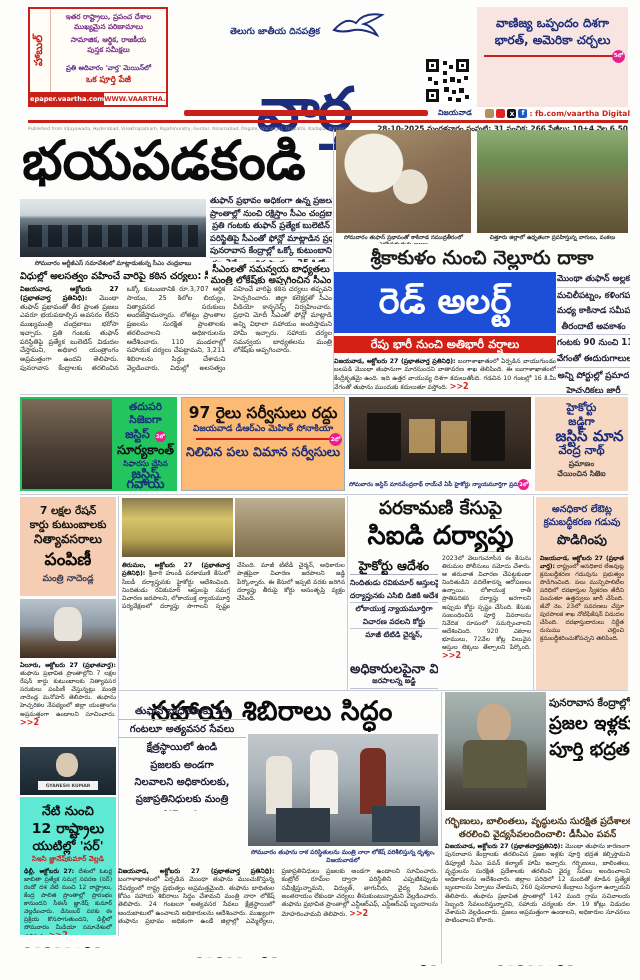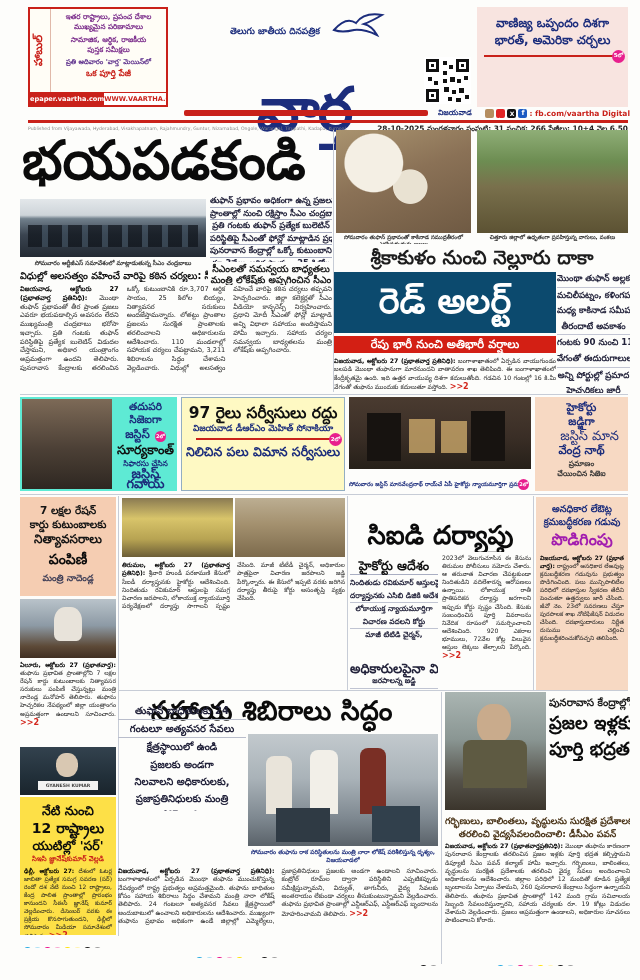--- a/index.html
+++ b/index.html
@@ -33,21 +33,21 @@
 
   <div class="abs" style="left:28px;top:7px;width:140px;height:100px;border:2px solid #c9211a;background:#fffdf6;display:flex;flex-direction:column;">
     <div style="display:flex;flex:1;overflow:hidden;">
       <div style="width:20px;border-right:1px solid #e0b9a9;display:flex;align-items:center;justify-content:center;">
         <span style="transform:rotate(-90deg);white-space:nowrap;color:#c9211a;font-weight:bold;font-size:11px;">హాబుల్</span>
       </div>
       <div style="flex:1;padding:3px 2px;text-align:center;overflow:hidden;">
         <div style="font-size:7.2px;font-weight:bold;color:#7b2d8b;line-height:1.4;">ఇతర రాష్ట్రాలు, ప్రపంచ దేశాల</div>
         <div style="font-size:7.2px;font-weight:bold;color:#7b2d8b;line-height:1.4;margin-bottom:3px;">ముఖ్యమైన పరిణామాలు</div>
         <div style="font-size:7.2px;font-weight:bold;color:#7b2d8b;line-height:1.4;">సామాజిక, ఆర్థిక, రాజకీయ</div>
-        <div style="font-size:7.2px;font-weight:bold;color:#7b2d8b;line-height:1.4;margin-bottom:3px;">పుస్తక సమీక్షలు</div>
+        <div style="font-size:7.2px;font-weight:bold;color:#7b2d8b;line-height:1.4;margin-bottom:9px;">పుస్తక సమీక్షలు</div>
         <div style="font-size:6.8px;font-weight:bold;color:#5b2d8b;line-height:1.4;">ప్రతి ఆదివారం 'వార్త' మెయిన్‌లో</div>
         <div style="font-size:8.5px;font-weight:bold;color:#c9211a;line-height:1.4;">ఒక పూర్తి పేజీ</div>
       </div>
     </div>
     <div style="display:flex;height:13px;flex:none;">
       <div style="flex:1;background:#c9211a;color:#fff;font-size:6.6px;font-weight:bold;display:flex;align-items:center;justify-content:center;">epaper.vaartha.com</div>
       <div style="flex:1;background:#fff;color:#c9211a;font-size:6.6px;font-weight:bold;display:flex;align-items:center;justify-content:center;border-top:1px solid #c9211a;">WWW.VAARTHA.COM</div>
     </div>
   </div>
 
@@ -143,53 +143,53 @@
   <div class="vsep" style="left:333px;top:130px;height:262px;"></div>
 
   <div class="abs photo" style="left:336px;top:130px;width:135px;height:103px;background:radial-gradient(circle at 28% 32%,#f4efe4 0 24%,rgba(0,0,0,0) 25%),radial-gradient(circle at 55% 55%,#e9e2d2 0 18%,rgba(0,0,0,0) 19%),linear-gradient(160deg,#a9936f 0%,#8a7156 45%,#6f5a43 100%);"></div>
   <div class="abs cap" style="left:336px;top:234px;width:135px;height:10px;font-size:5.6px;color:#333;">సోమవారం తుఫాన్ ప్రభావంతో కాకినాడ సముద్రతీరంలో ఎగసిపడుతున్న అలలు</div>
 
   <div class="abs photo" style="left:477px;top:130px;width:151px;height:103px;background:linear-gradient(180deg,#8fae77 0%,#6d8d52 30%,#79704c 55%,#5c5233 100%);"></div>
   <div class="abs cap" style="left:477px;top:234px;width:151px;height:10px;font-size:5.6px;color:#333;">చిత్తూరు జిల్లాలో ఉధృతంగా ప్రవహిస్తున్న వాగులు, వంకలు</div>
 
   <div class="abs center" style="left:334px;top:246px;width:296px;height:24px;font-size:19px;font-weight:bold;color:#1d1d1d;white-space:nowrap;">శ్రీకాకుళం నుంచి నెల్లూరు దాకా</div>
 
-  <div class="abs" style="left:334px;top:272px;width:222px;height:61px;background:#0c4a6e;color:#fff;font-size:35px;font-weight:900;text-align:center;line-height:59px;white-space:nowrap;">రెడ్ అలర్ట్</div>
+  <div class="abs" style="left:334px;top:272px;width:222px;height:61px;background:#1d4ed8;color:#fff;font-size:35px;font-weight:900;text-align:center;line-height:59px;white-space:nowrap;">రెడ్ అలర్ట్</div>
   <div class="abs" style="left:334px;top:336px;width:222px;height:17px;background:#d31f14;color:#fff;font-size:11.5px;font-weight:bold;text-align:center;line-height:17px;white-space:nowrap;">రేపు భారీ నుంచి అతిభారీ వర్షాలు</div>
 
   <div class="abs tiny" style="left:334px;top:357px;width:222px;height:36px;font-size:6.2px;">
     <span class="dl">విజయవాడ, అక్టోబరు 27 (ప్రభాతవార్త ప్రతినిధి):</span> <span>బంగాళాఖాతంలో ఏర్పడిన వాయుగుండం బలపడి మొంథా తుఫానుగా మారనుందని వాతావరణ శాఖ తెలిపింది. ఈ బంగాళాఖాతంలో కేంద్రీకృతమై ఉంది. ఇది ఉత్తర వాయువ్య దిశగా కదులుతోంది. గడచిన 10 గంటల్లో 16 కి.మీ వేగంతో తుఫాను ముందుకు కదులుతూ వస్తోంది.</span> <span class="jump">&gt;&gt;2</span>
   </div>
 
   <div class="abs" style="left:557px;top:272px;width:73px;height:121px;">
     <div class="deckline" style="font-size:8.6px;line-height:13.6px;border-color:#c3c6d4;">మొంథా తుఫాన్ అల్లకల్లోలం</div>
     <div class="deckline" style="font-size:8.6px;line-height:13.6px;border:none;">మచిలీపట్నం, కళింగపట్నం</div>
     <div class="deckline" style="font-size:8.6px;line-height:13.6px;border:none;">మధ్య కాకినాడ సమీపంలో</div>
     <div class="deckline" style="font-size:8.6px;line-height:13.6px;border-color:#c3c6d4;">తీరందాటే అవకాశం</div>
     <div class="deckline" style="font-size:8.6px;line-height:13.6px;border:none;">గంటకు 90 నుంచి 110 కి.మీ</div>
     <div class="deckline" style="font-size:8.6px;line-height:13.6px;border-color:#c3c6d4;">వేగంతో ఈదురుగాలులు</div>
     <div class="deckline" style="font-size:8.6px;line-height:13.6px;border:none;text-align:center;">అన్ని పోర్టుల్లో ప్రమాద</div>
     <div class="deckline" style="font-size:8.6px;line-height:13.6px;border-color:#c3c6d4;">హెచ్చరికలు జారీ</div>
   </div>
 
   <div class="hsep" style="left:20px;top:394px;width:608px;"></div>
 
-  <div class="abs" style="left:20px;top:397px;width:157px;height:94px;background:#5eead4;display:flex;">
+  <div class="abs" style="left:20px;top:397px;width:157px;height:94px;background:#22c55e;display:flex;">
     <div class="photo" style="width:90px;height:90px;margin:2px;background:linear-gradient(180deg,#7d6a57 0%,#4c4036 55%,#2e2archive 100%);background:linear-gradient(180deg,#7d6a57 0%,#4c4036 55%,#2e2721 100%);flex:none;"></div>
     <div style="flex:1;text-align:center;padding-top:3px;overflow:hidden;">
       <div style="font-size:10.5px;font-weight:bold;color:#1c2d7c;line-height:13px;">తదుపరి</div>
       <div style="font-size:10.5px;font-weight:bold;color:#1c2d7c;line-height:13px;">సిజెఐగా</div>
       <div style="line-height:14px;"><span style="font-size:11.5px;font-weight:bold;color:#1c2d7c;text-align:center;">జస్టిస్</span> <span class="badge" style="width:11px;height:11px;font-size:5px;">2లో</span></div>
       <div style="font-size:12.5px;font-weight:bold;color:#101010;line-height:15px;">సూర్యకాంత్</div>
       <div style="font-size:7.6px;font-weight:bold;color:#1c2d7c;line-height:10px;margin-top:2px;">సిఫారసు చేసిన</div>
       <div style="font-size:13px;font-weight:bold;color:#1c2d7c;line-height:10px;text-align:center;">జస్టిస్ గవాయ్</div>
     </div>
   </div>
 
-  <div class="abs" style="left:181px;top:397px;width:164px;height:94px;background:#fef9c3;border:1px solid #93aec2;text-align:center;padding-top:6px;">
+  <div class="abs" style="left:181px;top:397px;width:164px;height:94px;background:#fdba74;border:1px solid #93aec2;text-align:center;padding-top:6px;">
     <div style="font-size:15.5px;font-weight:900;color:#101010;line-height:18px;white-space:nowrap;">97 రైలు సర్వీసులు రద్దు</div>
     <div style="font-size:8.8px;font-weight:bold;color:#1c2d7c;line-height:13px;white-space:nowrap;">విజయవాడ డీఆర్ఎం మెహిత్ సోనాకియా</div>
     <div style="position:relative;border-top:2px solid #c9211a;margin:3px 14px 4px 14px;">
       <span class="badge" style="position:absolute;right:-12px;top:-7px;">2లో</span>
     </div>
     <div style="font-size:12.5px;font-weight:bold;color:#1c2d7c;line-height:16px;white-space:nowrap;">నిలిచిన పలు విమాన సర్వీసులు</div>
   </div>
 
   <div class="abs photo" style="left:349px;top:397px;width:182px;height:72px;background:linear-gradient(180deg,#4a3b30 0%,#3a2e26 55%,#262019 100%);">
     <div style="position:absolute;left:18px;top:16px;width:34px;height:48px;background:#171310;"></div>
@@ -198,85 +198,86 @@
     <div style="position:absolute;right:64px;top:24px;width:26px;height:32px;background:#caa86a;opacity:.8;"></div>
   </div>
   <div class="abs" style="left:349px;top:471px;width:182px;height:20px;">
     <span class="cap" style="font-size:5.8px;">సోమవారం జస్టిస్ మానవేంద్రనాథ్ రాయ్‌చే ఏపీ హైకోర్టు న్యాయమూర్తిగా ప్రమాణ స్వీకారం చేయిస్తున్న ప్రధాన న్యాయమూర్తి</span>
     <span class="badge" style="position:absolute;right:2px;bottom:1px;width:11px;height:11px;font-size:5px;">2లో</span>
   </div>
 
   <div class="abs" style="left:535px;top:397px;width:93px;height:94px;background:#f7d9c3;text-align:center;padding-top:4px;">
     <div style="font-size:11px;font-weight:bold;color:#1c2d7c;line-height:14px;">హైకోర్టు</div>
     <div style="font-size:11px;font-weight:bold;color:#1c2d7c;line-height:14px;">జడ్జిగా</div>
-    <div style="font-size:13px;font-weight:normal;color:#1c2d7c;line-height:14px;margin-left:16px;">జస్టిస్ మాన</div>
+    <div style="font-size:15px;font-weight:bold;color:#1c2d7c;line-height:14px;margin-left:16px;">జస్టిస్ మాన</div>
     <div style="font-size:11.5px;font-weight:bold;color:#1c2d7c;line-height:14px;">వేంద్ర నాథ్</div>
     <div style="font-size:7.4px;font-weight:bold;color:#333;line-height:10px;margin-top:2px;">ప్రమాణం</div>
     <div style="font-size:7.4px;font-weight:bold;color:#333;line-height:10px;">చేయించిన సిజెఐ</div>
   </div>
 
   <div class="hsep" style="left:20px;top:494px;width:608px;"></div>
   <div class="vsep" style="left:118px;top:496px;height:440px;"></div>
   <div class="vsep" style="left:347px;top:496px;height:194px;"></div>
   <div class="vsep" style="left:533px;top:496px;height:194px;"></div>
 
   <div class="abs" style="left:20px;top:497px;width:96px;height:99px;background:#f5cdb2;text-align:center;padding-top:6px;">
     <div style="font-size:10.5px;font-weight:bold;color:#141414;line-height:14px;">7 లక్షల రేషన్</div>
     <div style="font-size:10.5px;font-weight:bold;color:#141414;line-height:14px;white-space:nowrap;">కార్డు కుటుంబాలకు</div>
     <div style="font-size:12px;font-weight:bold;color:#141414;line-height:16px;">నిత్యావసరాలు</div>
-    <div style="font-size:14px;font-weight:900;color:#0b0b0b;line-height:24px;">పంపిణీ</div>
+    <div style="font-size:17px;font-weight:900;color:#0b0b0b;line-height:24px;">పంపిణీ</div>
     <div style="font-size:9px;font-weight:bold;color:#3c3c55;line-height:14px;">మంత్రి నాదెండ్ల</div>
   </div>
   <div class="abs photo" style="left:20px;top:599px;width:96px;height:59px;background:linear-gradient(180deg,#b9c3ca 0%,#8d9aa5 45%,#5d4a38 80%,#402f22 100%);">
     <div style="position:absolute;left:34px;top:8px;width:28px;height:34px;background:#e8e3da;border-radius:40% 40% 20% 20%;"></div>
   </div>
   <div class="abs tiny" style="left:20px;top:661px;width:96px;height:82px;font-size:6.1px;">
     <span class="dl">ఏలూరు, అక్టోబరు 27 (ప్రభాతవార్త):</span> <span>తుఫాను ప్రభావిత ప్రాంతాల్లోని 7 లక్షల రేషన్ కార్డు కుటుంబాలకు నిత్యావసర సరుకులు పంపిణీ చేస్తున్నట్లు మంత్రి నాదెండ్ల మనోహర్ తెలిపారు. తుఫాను హెచ్చరికల నేపథ్యంలో జిల్లా యంత్రాంగం అప్రమత్తంగా ఉండాలని సూచించారు.</span> <span class="jump">&gt;&gt;2</span>
   </div>
   <div class="abs photo" style="left:20px;top:747px;width:96px;height:48px;background:linear-gradient(180deg,#33424e 0%,#22303a 60%,#1a242c 100%);">
     <div style="position:absolute;left:36px;top:6px;width:22px;height:24px;background:#d9c8b2;border-radius:45%;"></div>
     <div style="position:absolute;left:18px;bottom:5px;width:60px;height:9px;background:#f2f2f2;color:#444;font-size:4.6px;font-weight:bold;text-align:center;line-height:9px;">GYANESH KUMAR</div>
   </div>
-  <div class="abs" style="left:20px;top:797px;width:96px;height:138px;background:#fde047;text-align:center;padding-top:5px;">
+  <div class="abs" style="left:20px;top:797px;width:96px;height:138px;background:#5eead4;text-align:center;padding-top:5px;">
     <div style="font-size:12.5px;font-weight:900;color:#0d0d0d;line-height:17px;">నేటి నుంచి</div>
     <div style="font-size:14px;font-weight:900;color:#0d0d0d;line-height:18px;">12 రాష్ట్రాలు</div>
     <div style="font-size:12.5px;font-weight:900;color:#0d0d0d;line-height:17px;">యుటిల్లో 'సర్'</div>
     <div style="font-size:7px;font-weight:bold;color:#c9211a;line-height:11px;">సిఇసి జ్ఞానేష్‌కుమార్ వెల్లడి</div>
     <div class="tiny" style="text-align:justify;padding:2px 4px;font-size:6px;">
       <span class="dl">ఢిల్లీ, అక్టోబరు 27:</span> <span>దేశంలో ఓటర్ల జాబితా ప్రత్యేక సమగ్ర సవరణ (సర్) రెండో దశ నేటి నుంచి 12 రాష్ట్రాలు, కేంద్ర పాలిత ప్రాంతాల్లో ప్రారంభం కానుందని సీఈసీ జ్ఞానేష్ కుమార్ వెల్లడించారు. డిసెంబర్ వరకు ఈ ప్రక్రియ కొనసాగుతుందని, ఢిల్లీలో సోమవారం మీడియా సమావేశంలో తెలిపారు.</span> <span class="jump">&gt;&gt;2</span>
     </div>
   </div>
 
   <div class="abs" style="left:122px;top:498px;width:223px;height:59px;display:flex;gap:2px;">
     <div class="photo" style="flex:1;background:linear-gradient(180deg,#8a7a52 0%,#d8c46a 35%,#b7a352 70%,#6b5d36 100%);"></div>
     <div class="photo" style="flex:1;background:linear-gradient(180deg,#bcae92 0%,#a3906e 45%,#7c6a4c 100%);"></div>
   </div>
   <div class="abs tiny cols2" style="left:122px;top:561px;width:223px;height:128px;font-size:6.2px;">
     <span class="dl">తిరుమల, అక్టోబరు 27 (ప్రభాతవార్త ప్రతినిధి):</span> <span>శ్రీవారి హుండీ పరకామణి కేసులో సీఐడీ దర్యాప్తునకు హైకోర్టు ఆదేశించింది. నిందితుడు రవికుమార్ ఆస్తులపై సమగ్ర విచారణ జరపాలని, లోకాయుక్త న్యాయమూర్తి పర్యవేక్షణలో దర్యాప్తు సాగాలని స్పష్టం చేసింది. మాజీ టీటీడీ చైర్మన్, అధికారుల పాత్రపైనా విచారణ జరపాలని జడ్జి పేర్కొన్నారు. ఈ కేసులో ఇప్పటి వరకు జరిగిన దర్యాప్తు తీరుపై కోర్టు అసంతృప్తి వ్యక్తం చేసింది.</span>
   </div>
 
+  <div class="abs center" style="left:350px;top:497px;width:181px;height:22px;font-size:18.5px;font-weight:bold;color:#141414;white-space:nowrap;">పరకామణి కేసుపై</div>
   <div class="abs center" style="left:350px;top:518px;width:181px;height:34px;font-size:26px;font-weight:900;color:#0b0b0b;line-height:34px;white-space:nowrap;">సిఐడి దర్యాప్తు</div>
   <div class="abs" style="left:350px;top:557px;width:88px;height:133px;text-align:center;">
     <div style="font-size:12.5px;font-weight:bold;color:#101010;line-height:17px;border-bottom:1px solid #a9aec2;margin-bottom:3px;">హైకోర్టు ఆదేశం</div>
     <div class="deckline" style="font-size:7.4px;line-height:10.5px;border:none;">నిందితుడు రవికుమార్ ఆస్తులపై సమగ్ర</div>
     <div class="deckline" style="font-size:7.4px;line-height:10.5px;border-color:#c0c4d2;">దర్యాప్తునకు ఎసిబి డిజికి ఆదేశం</div>
     <div class="deckline" style="font-size:7.4px;line-height:10.5px;border:none;">లోకాయుక్త న్యాయమూర్తిగా</div>
     <div class="deckline" style="font-size:7.4px;line-height:10.5px;border-color:#c0c4d2;">విచారణ వదలని కోర్టు</div>
     <div class="deckline" style="font-size:7.4px;line-height:10.5px;border:none;">మాజీ టిటిడి చైర్మన్,</div>
     <div class="deckline" style="font-size:13px;line-height:10.5px;border:none;margin-top:22px;">అధికారులపైనా విచారణ</div>
     <div class="deckline" style="font-size:7.4px;line-height:10.5px;border-color:#c0c4d2;">జరపాలన్న జడ్జి</div>
   </div>
   <div class="abs tiny" style="left:442px;top:554px;width:89px;height:136px;font-size:6.1px;">
     <span>2023లో వెలుగుచూసిన ఈ కేసును తిరుమల పోలీసులు నమోదు చేశారు. ఆ తరువాత విచారణ చేపట్టకుండా నిందితుడిని వదిలేశారన్న ఆరోపణలు ఉన్నాయి. లోకాయుక్త రాతీ ప్రాతిపదికన దర్యాప్తు జరగాలని ఇప్పుడు కోర్టు స్పష్టం చేసింది. కేసుకు సంబంధించిన పూర్తి వివరాలను నివేదిక రూపంలో సమర్పించాలని ఆదేశించింది. 920 ఎకరాల భూములు, 72వేల కోట్ల విలువైన ఆస్తుల లెక్కలు తేల్చాలని పేర్కొంది.</span> <span class="jump">&gt;&gt;2</span>
   </div>
 
   <div class="abs" style="left:536px;top:497px;width:92px;height:193px;background:#f7d9c3;text-align:center;padding-top:5px;">
     <div style="font-size:9.6px;font-weight:bold;color:#1c2d7c;line-height:13px;">అనధికార లేఔట్ల</div>
     <div style="font-size:9.6px;font-weight:bold;color:#1c2d7c;line-height:13px;white-space:nowrap;">క్రమబద్ధీకరణ గడువు</div>
-    <div style="font-size:16px;font-weight:900;color:#a21caf;line-height:24px;">పొడిగింపు</div>
+    <div style="font-size:13px;font-weight:900;color:#0f172a;line-height:24px;">పొడిగింపు</div>
     <div class="tiny" style="text-align:justify;padding:2px 4px;font-size:6px;">
       <span class="dl">విజయవాడ, అక్టోబరు 27 (ప్రభాత వార్త):</span> <span>రాష్ట్రంలో అనధికార లేఅవుట్ల క్రమబద్ధీకరణ గడువును ప్రభుత్వం పొడిగించింది. పలు మున్సిపాలిటీల పరిధిలో దరఖాస్తుల స్వీకరణ తేదీని పెంచుతూ ఉత్తర్వులు జారీ చేసింది. జీవో నెం. 23లో సవరణలు చేస్తూ పురపాలక శాఖ నోటిఫికేషన్ విడుదల చేసింది. దరఖాస్తుదారులు నిర్ణీత రుసుము చెల్లించి క్రమబద్ధీకరించుకోవచ్చని తెలిపింది.</span>
     </div>
   </div>
 
   <div class="hsep" style="left:118px;top:690px;width:510px;"></div>
 
   <div class="abs" style="left:120px;top:690px;width:320px;height:42px;font-size:27px;font-weight:900;color:#0b0b0b;line-height:42px;white-space:nowrap;padding-left:31px;">సహాయ శిబిరాలు సిద్ధం</div>
 
   <div class="abs" style="left:118px;top:703px;width:128px;height:108px;">

